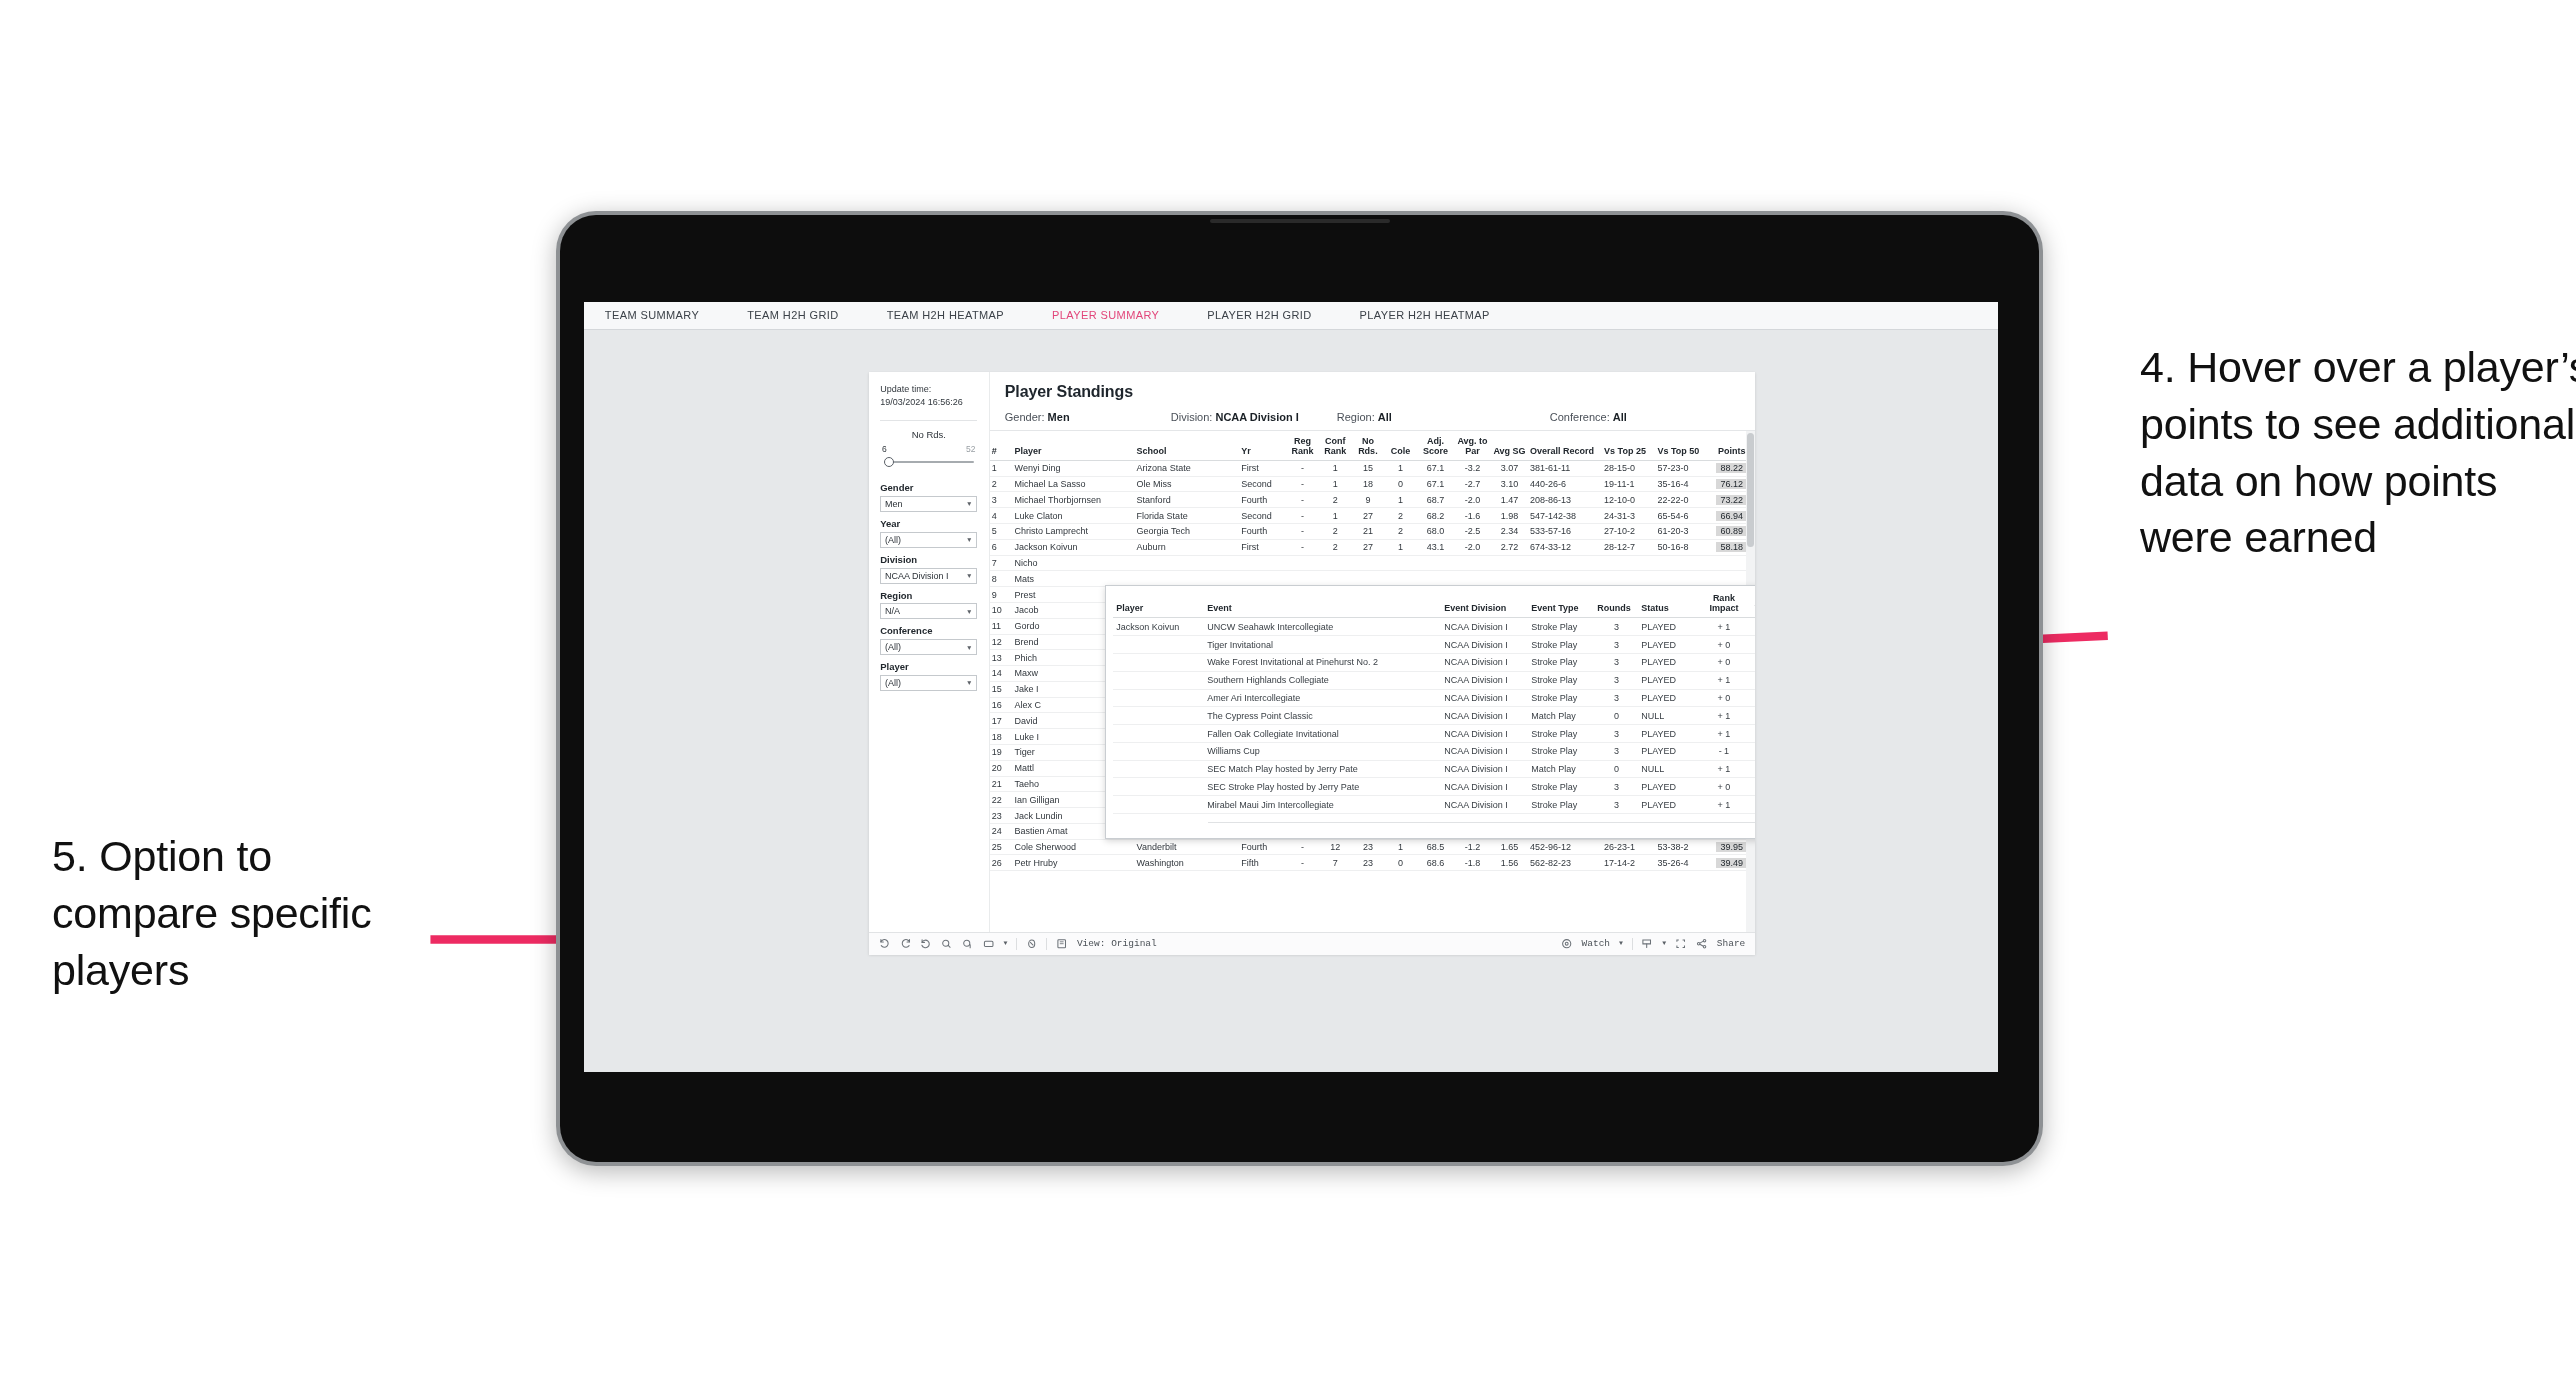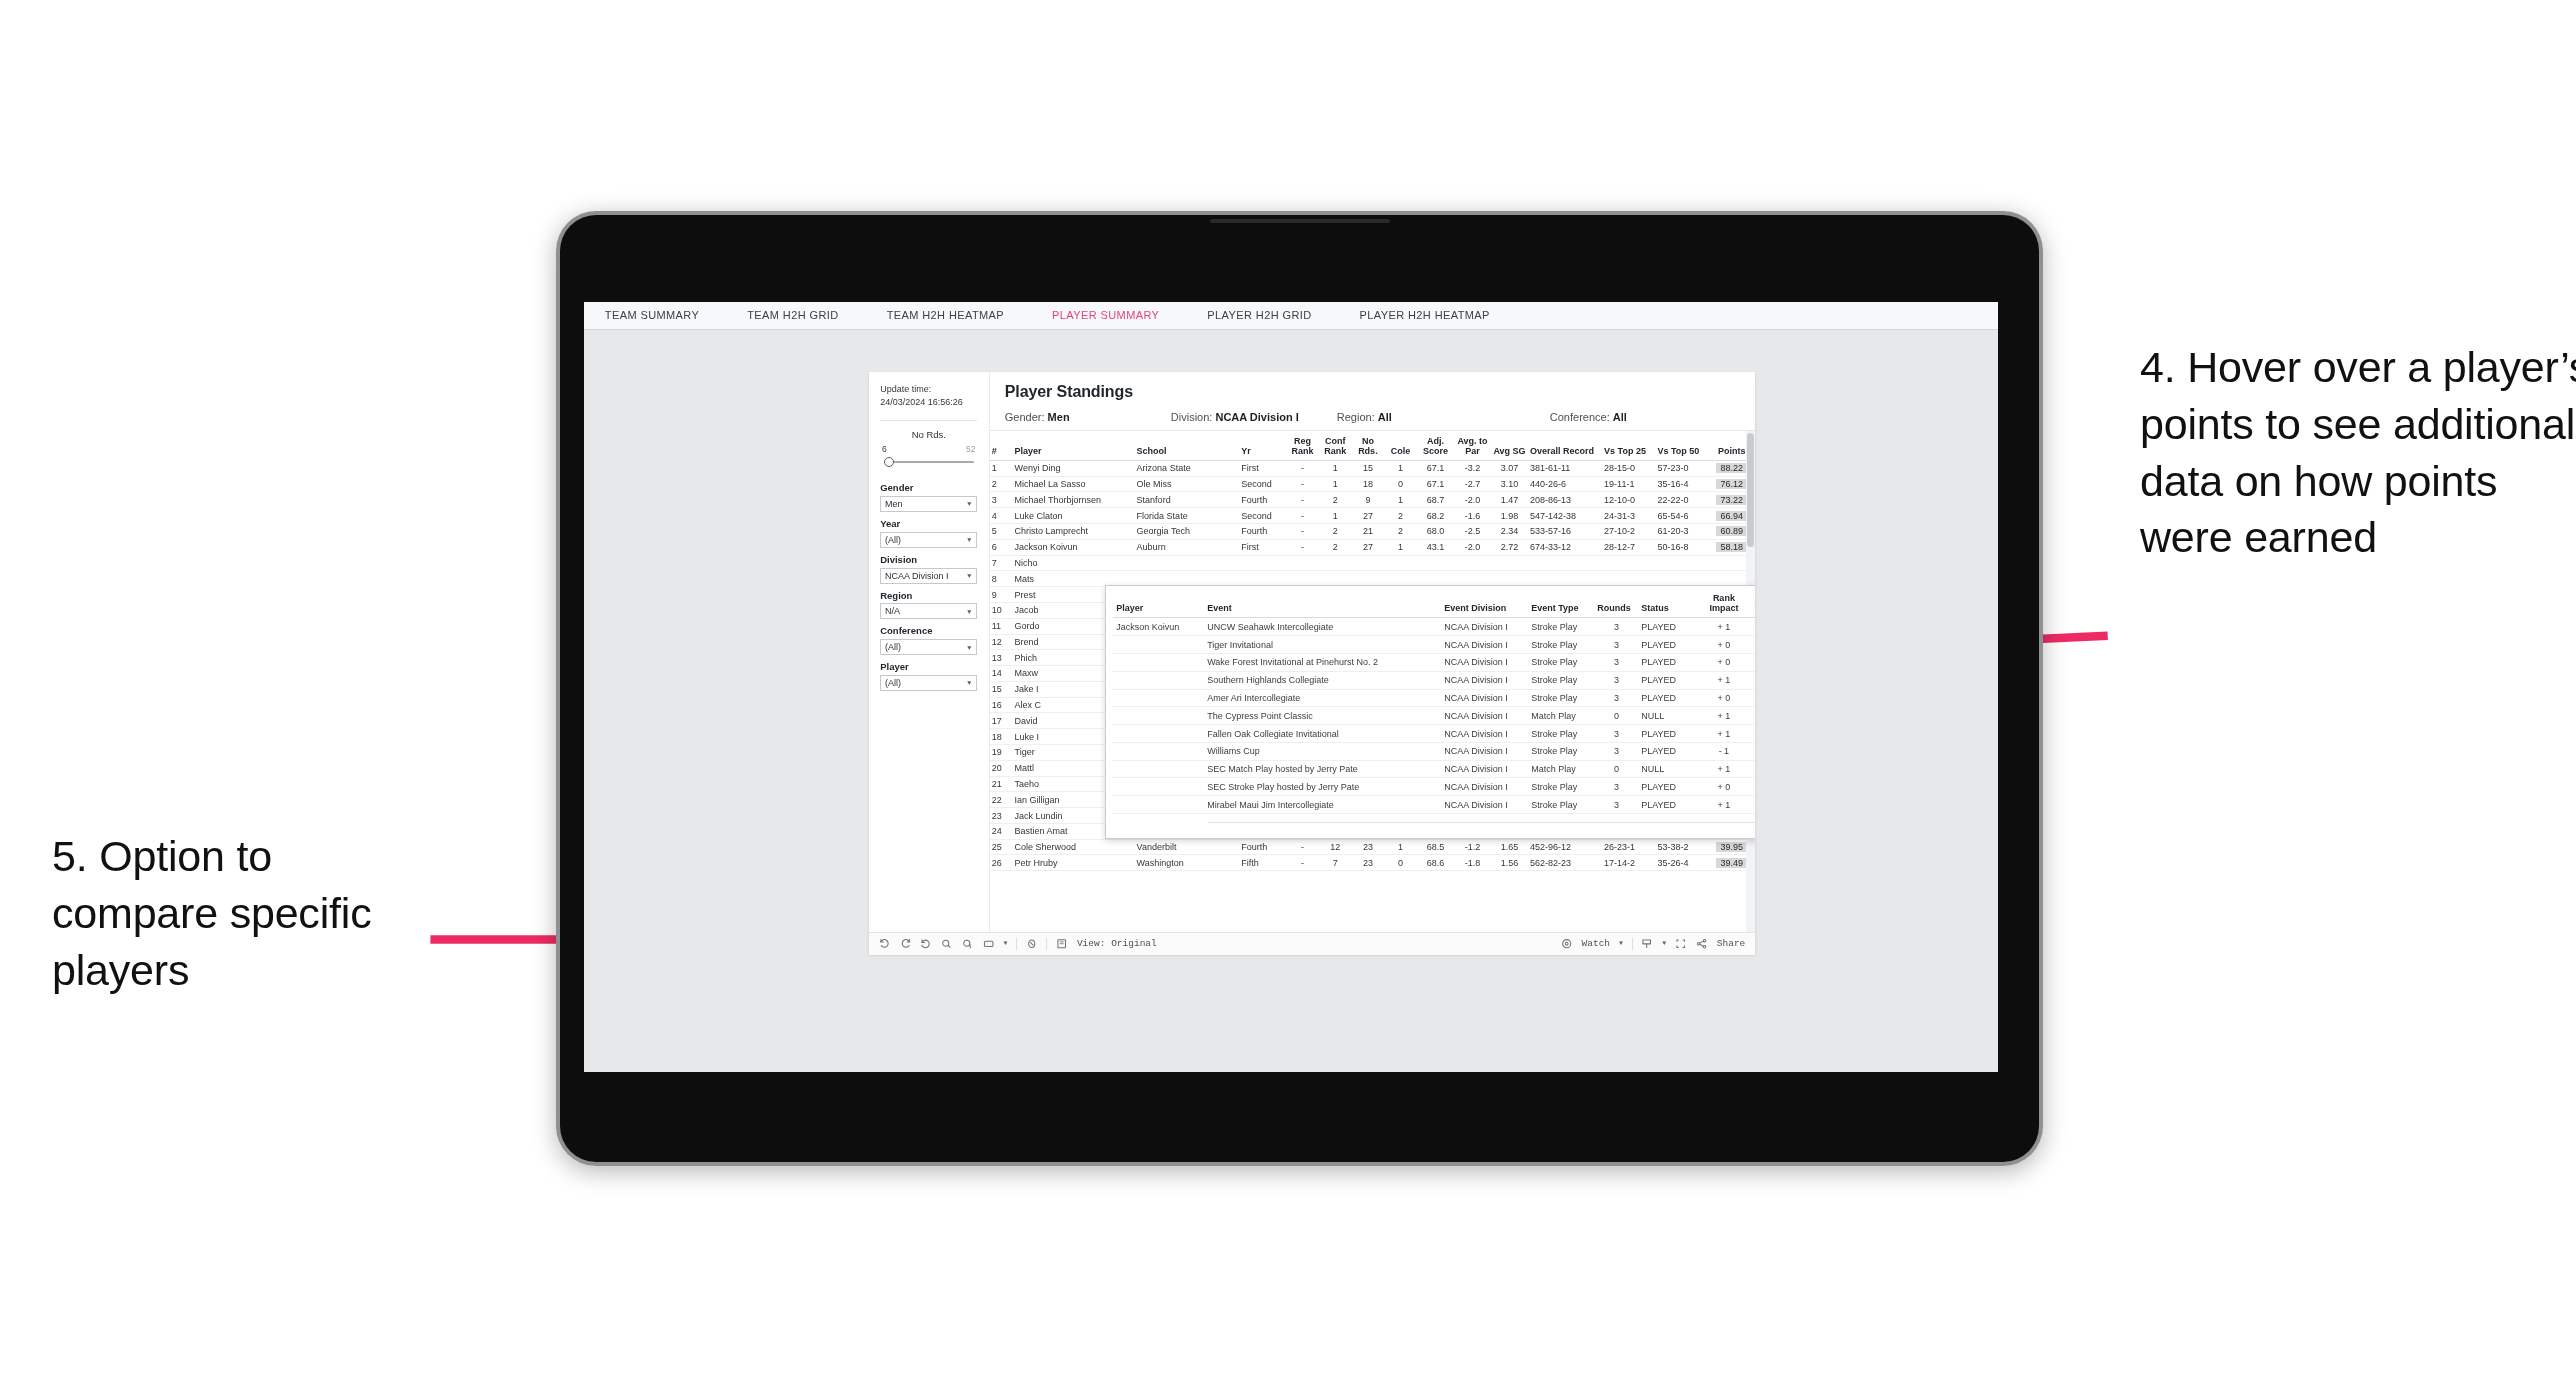--- a/index.html
+++ b/index.html
@@ -319,21 +319,21 @@
         <div class="subnav-item">PLAYER H2H HEATMAP</div>
       </div>
 
       <div id="viz-area">
         <div id="viz-card">
           <div id="viz-body">
 
             <div id="filter-panel">
               <div id="update-time">
                 <div>Update time:</div>
-                <div>24/03/2024 16:56:26</div>
+                <div>19/03/2024 16:56:26</div>
               </div>
               <div id="filter-sep"></div>
 
               <div class="slider-block">
                 <div class="slider-title">No Rds.</div>
                 <div class="slider-ends">
                   <span class="min">6</span>
                   <span class="max">52</span>
                 </div>
                 <div class="slider-track">

